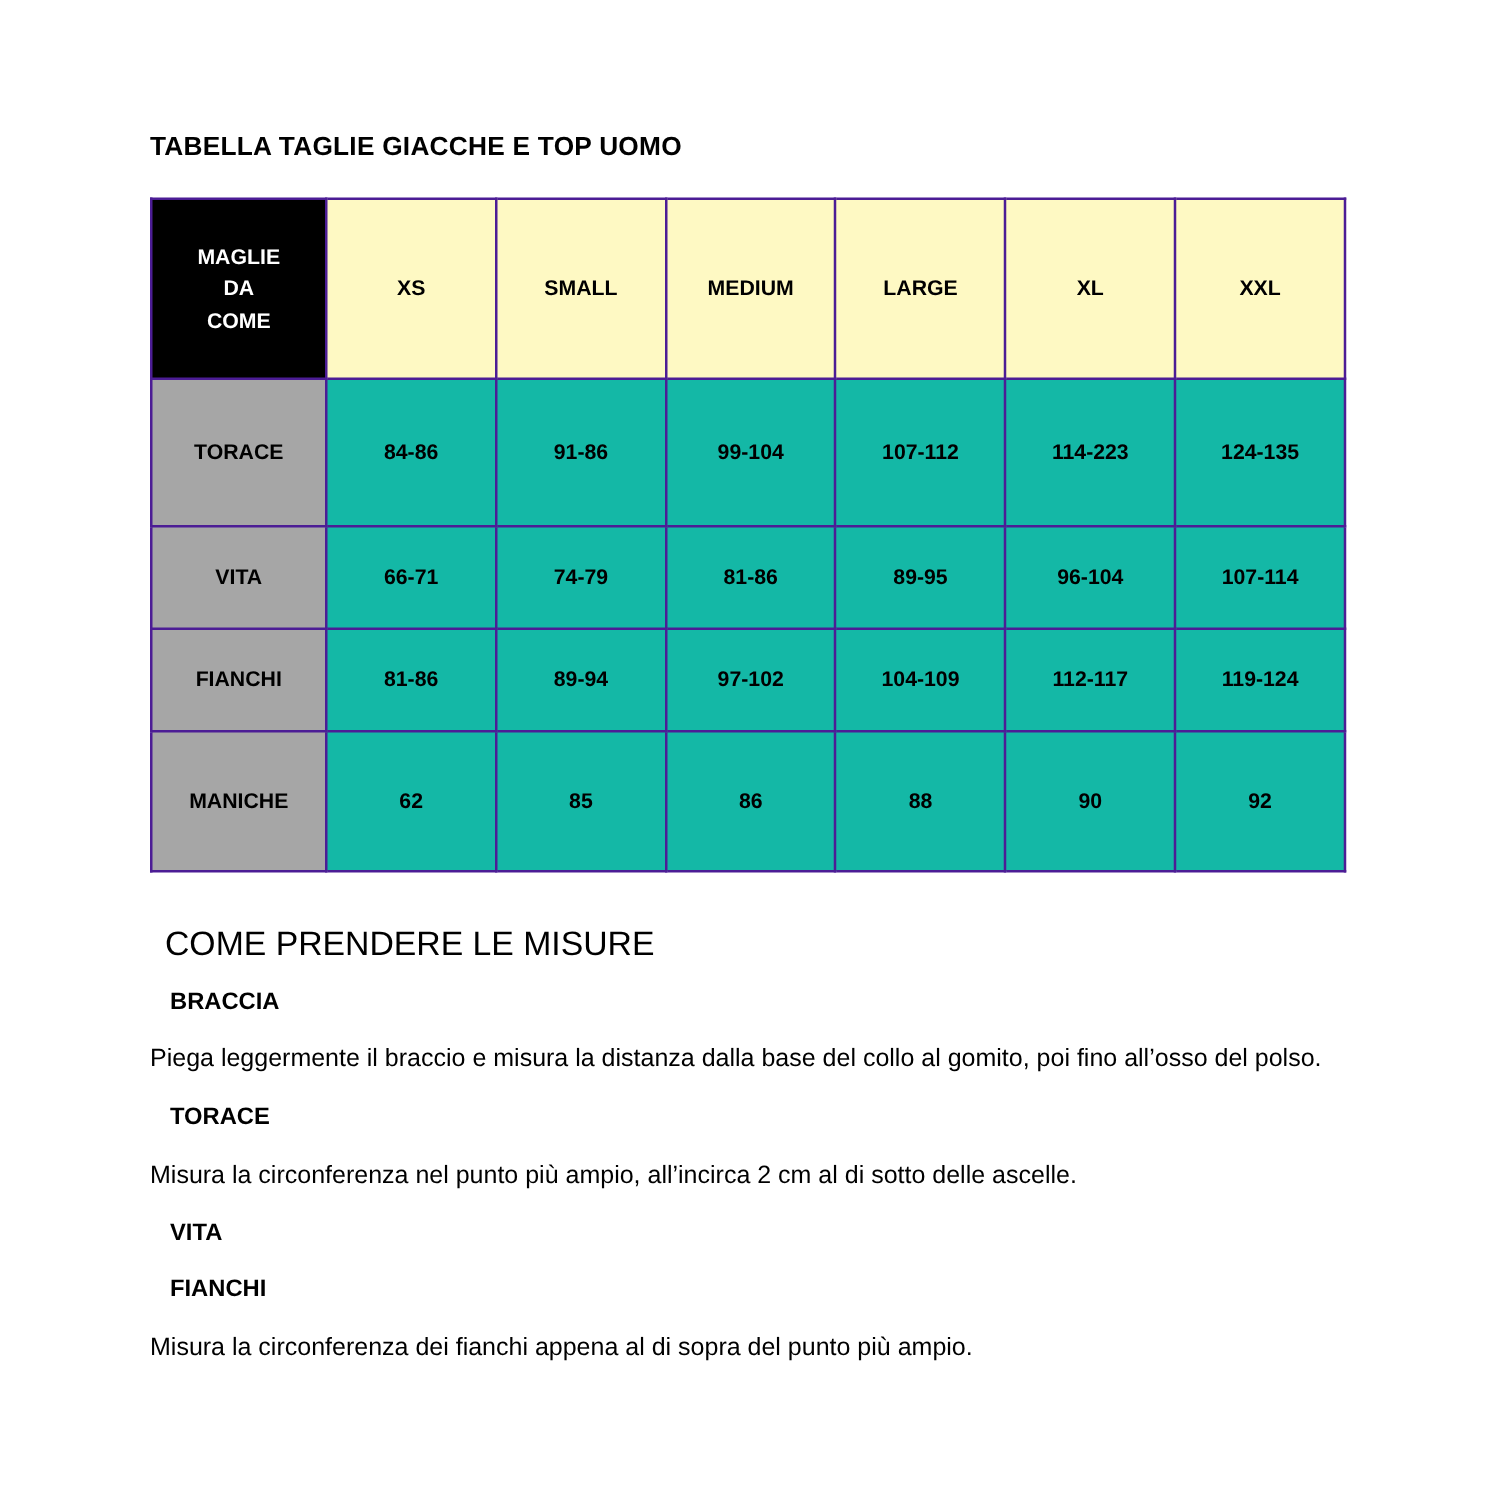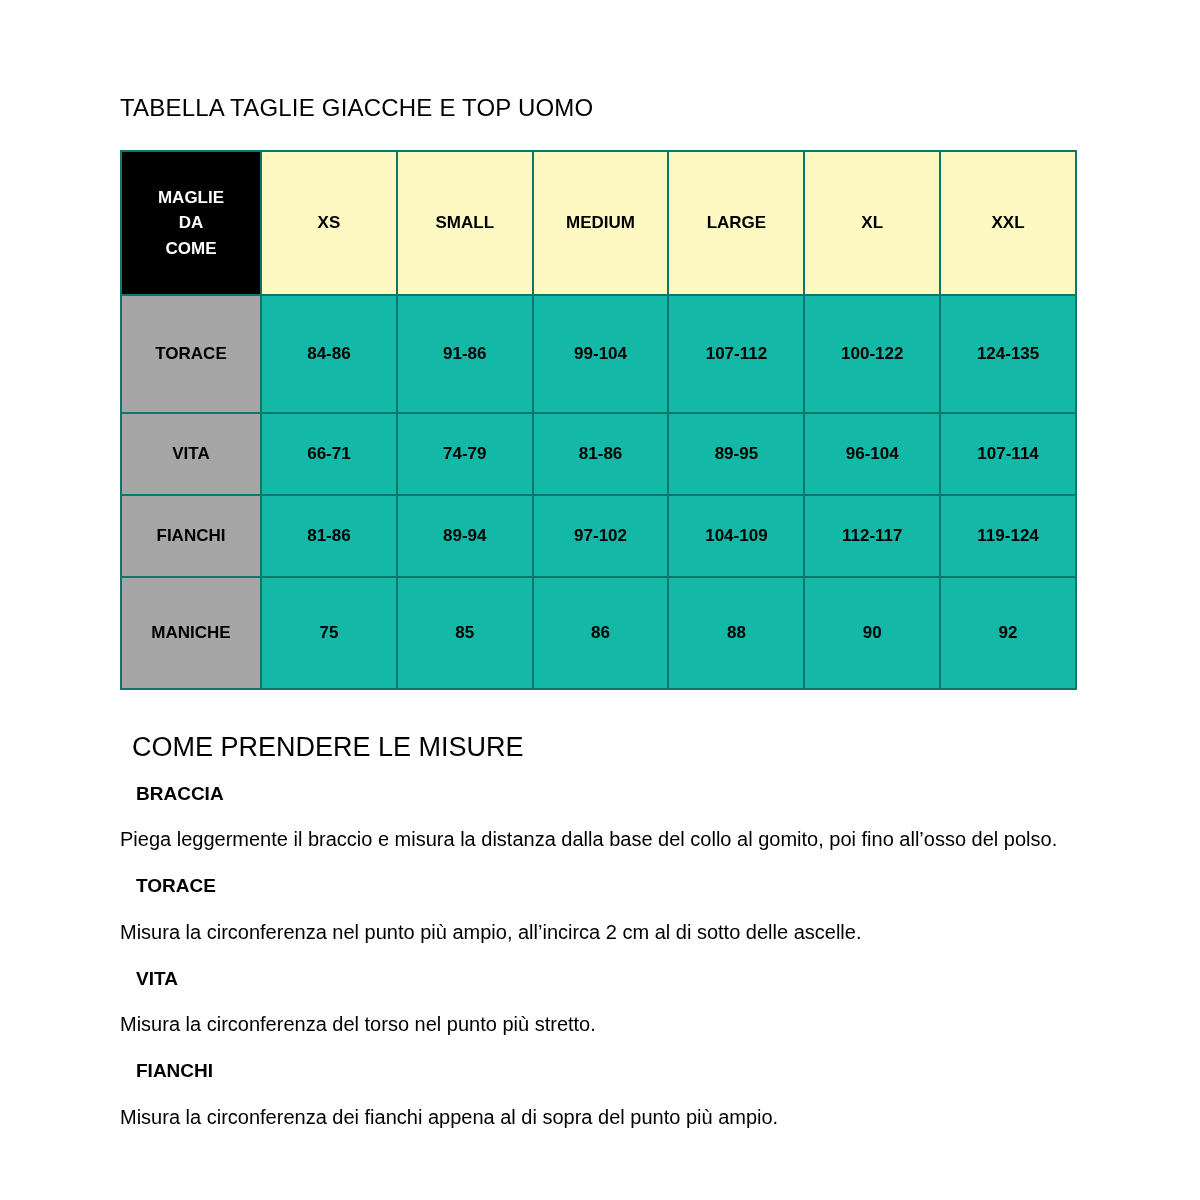--- a/index.html
+++ b/index.html
@@ -12,33 +12,33 @@
     height: 1200px;
     font-family: "Liberation Sans", sans-serif;
     color: #000000;
     overflow: hidden;
   }
   .page {
     padding: 94px 120px 0 120px;
     box-sizing: border-box;
   }
   .doc-title {
-    font-size: 24px;
-    font-weight: normal;
+    font-size: 21px;
+    font-weight: bold;
     letter-spacing: 0.2px;
-    margin: 0 0 28px 0;
+    margin: 12px 0 28px 0;
   }
   table.size-table {
     border-collapse: collapse;
     table-layout: fixed;
     width: 957px;
     border: 2px solid #000;
   }
   table.size-table td, table.size-table th {
-    border: 2px solid #0f766e;
+    border: 2px solid #4c1d95;
     text-align: center;
     vertical-align: middle;
     font-size: 17px;
     font-weight: bold;
     padding: 0;
   }
   .corner-cell {
     background: #000000;
     color: #ffffff;
     width: 138px;
@@ -106,21 +106,21 @@
         <th class="head-cell">XL</th>
         <th class="head-cell">XXL</th>
       </tr>
 
       <tr class="r-torace">
         <td class="row-head">TORACE</td>
         <td class="val-cell">84-86</td>
         <td class="val-cell">91-86</td>
         <td class="val-cell">99-104</td>
         <td class="val-cell">107-112</td>
-        <td class="val-cell">100-122</td>
+        <td class="val-cell">114-223</td>
         <td class="val-cell">124-135</td>
       </tr>
 
       <tr class="r-vita">
         <td class="row-head">VITA</td>
         <td class="val-cell">66-71</td>
         <td class="val-cell">74-79</td>
         <td class="val-cell">81-86</td>
         <td class="val-cell">89-95</td>
         <td class="val-cell">96-104</td>
@@ -132,21 +132,21 @@
         <td class="val-cell">81-86</td>
         <td class="val-cell">89-94</td>
         <td class="val-cell">97-102</td>
         <td class="val-cell">104-109</td>
         <td class="val-cell">112-117</td>
         <td class="val-cell">119-124</td>
       </tr>
 
       <tr class="r-maniche">
         <td class="row-head">MANICHE</td>
-        <td class="val-cell">75</td>
+        <td class="val-cell">62</td>
         <td class="val-cell">85</td>
         <td class="val-cell">86</td>
         <td class="val-cell">88</td>
         <td class="val-cell">90</td>
         <td class="val-cell">92</td>
       </tr>
     </tbody>
   </table>
 
   <h2 class="section-title">COME PRENDERE LE MISURE</h2>
@@ -156,21 +156,20 @@
     <p class="para">Piega leggermente il braccio e misura la distanza dalla base del collo al gomito, poi fino all’osso del polso.</p>
   </div>
 
   <div>
     <p class="sub-head">TORACE</p>
     <p class="para">Misura la circonferenza nel punto più ampio, all’incirca 2 cm al di sotto delle ascelle.</p>
   </div>
 
   <div>
     <p class="sub-head">VITA</p>
-    <p class="para">Misura la circonferenza del torso nel punto più stretto.</p>
   </div>
 
   <div>
     <p class="sub-head">FIANCHI</p>
     <p class="para">Misura la circonferenza dei fianchi appena al di sopra del punto più ampio.</p>
   </div>
 
 </div>
 
 </body></html>

